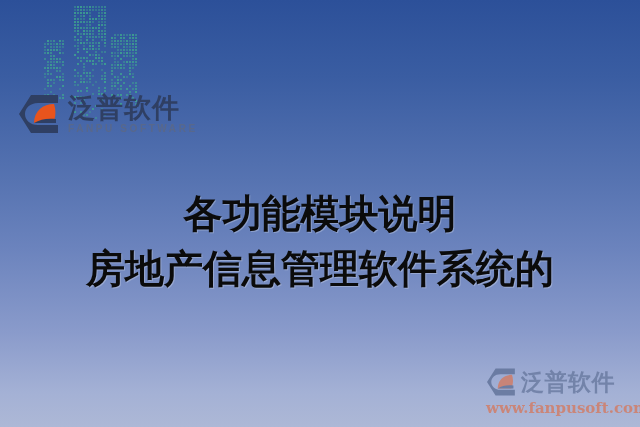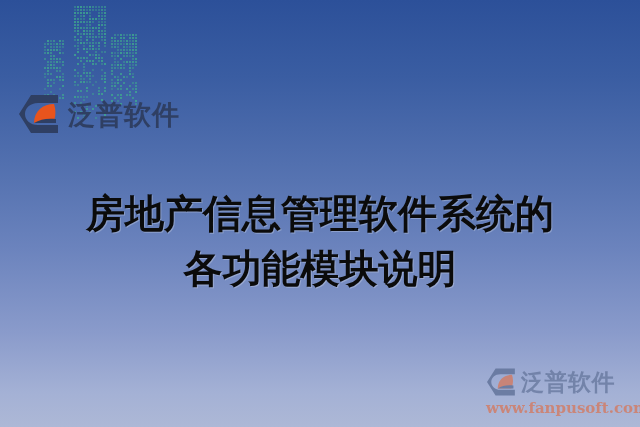--- a/index.html
+++ b/index.html
@@ -587,26 +587,27 @@
   <div id="brand-logo">
     <span class="mark">
       <svg viewBox="0 0 44 42" width="44" height="42" aria-hidden="true">
         <path d="M13 2 L40 2 L40 10 L20 10 C12 10 7 15 7 21 C7 27 12 32 20 32 L40 32 L40 40 L13 40 L1 21 Z" fill="#2f3f63"></path>
         <path d="M16 30 C16 18 25 11 36 11 C38 17 38 24 35 30 Z" fill="#e8541d"></path>
         <path d="M16 30 C22 26 30 25 38 26 L38 30 Z" fill="#2f3f63"></path>
       </svg>
     </span>
     <span class="wordmark">
       <span class="cn">泛普软件</span>
+      <span class="en">FANPU SOFTWARE</span>
     </span>
   </div>
 
   <div id="title-block">
+    <span class="line">各功能模块说明</span>
     <span class="line">房地产信息管理软件系统的</span>
-    <span class="line">各功能模块说明</span>
   </div>
 
   <div id="watermark">
     <div class="wm-row">
       <span class="wm-mark">
         <svg viewBox="0 0 44 42" width="32" height="30" aria-hidden="true">
           <path d="M13 2 L40 2 L40 10 L20 10 C12 10 7 15 7 21 C7 27 12 32 20 32 L40 32 L40 40 L13 40 L1 21 Z" fill="#5d6f96"></path>
           <path d="M16 30 C16 18 25 11 36 11 C38 17 38 24 35 30 Z" fill="#d4795f"></path>
           <path d="M16 30 C22 26 30 25 38 26 L38 30 Z" fill="#5d6f96"></path>
         </svg>

